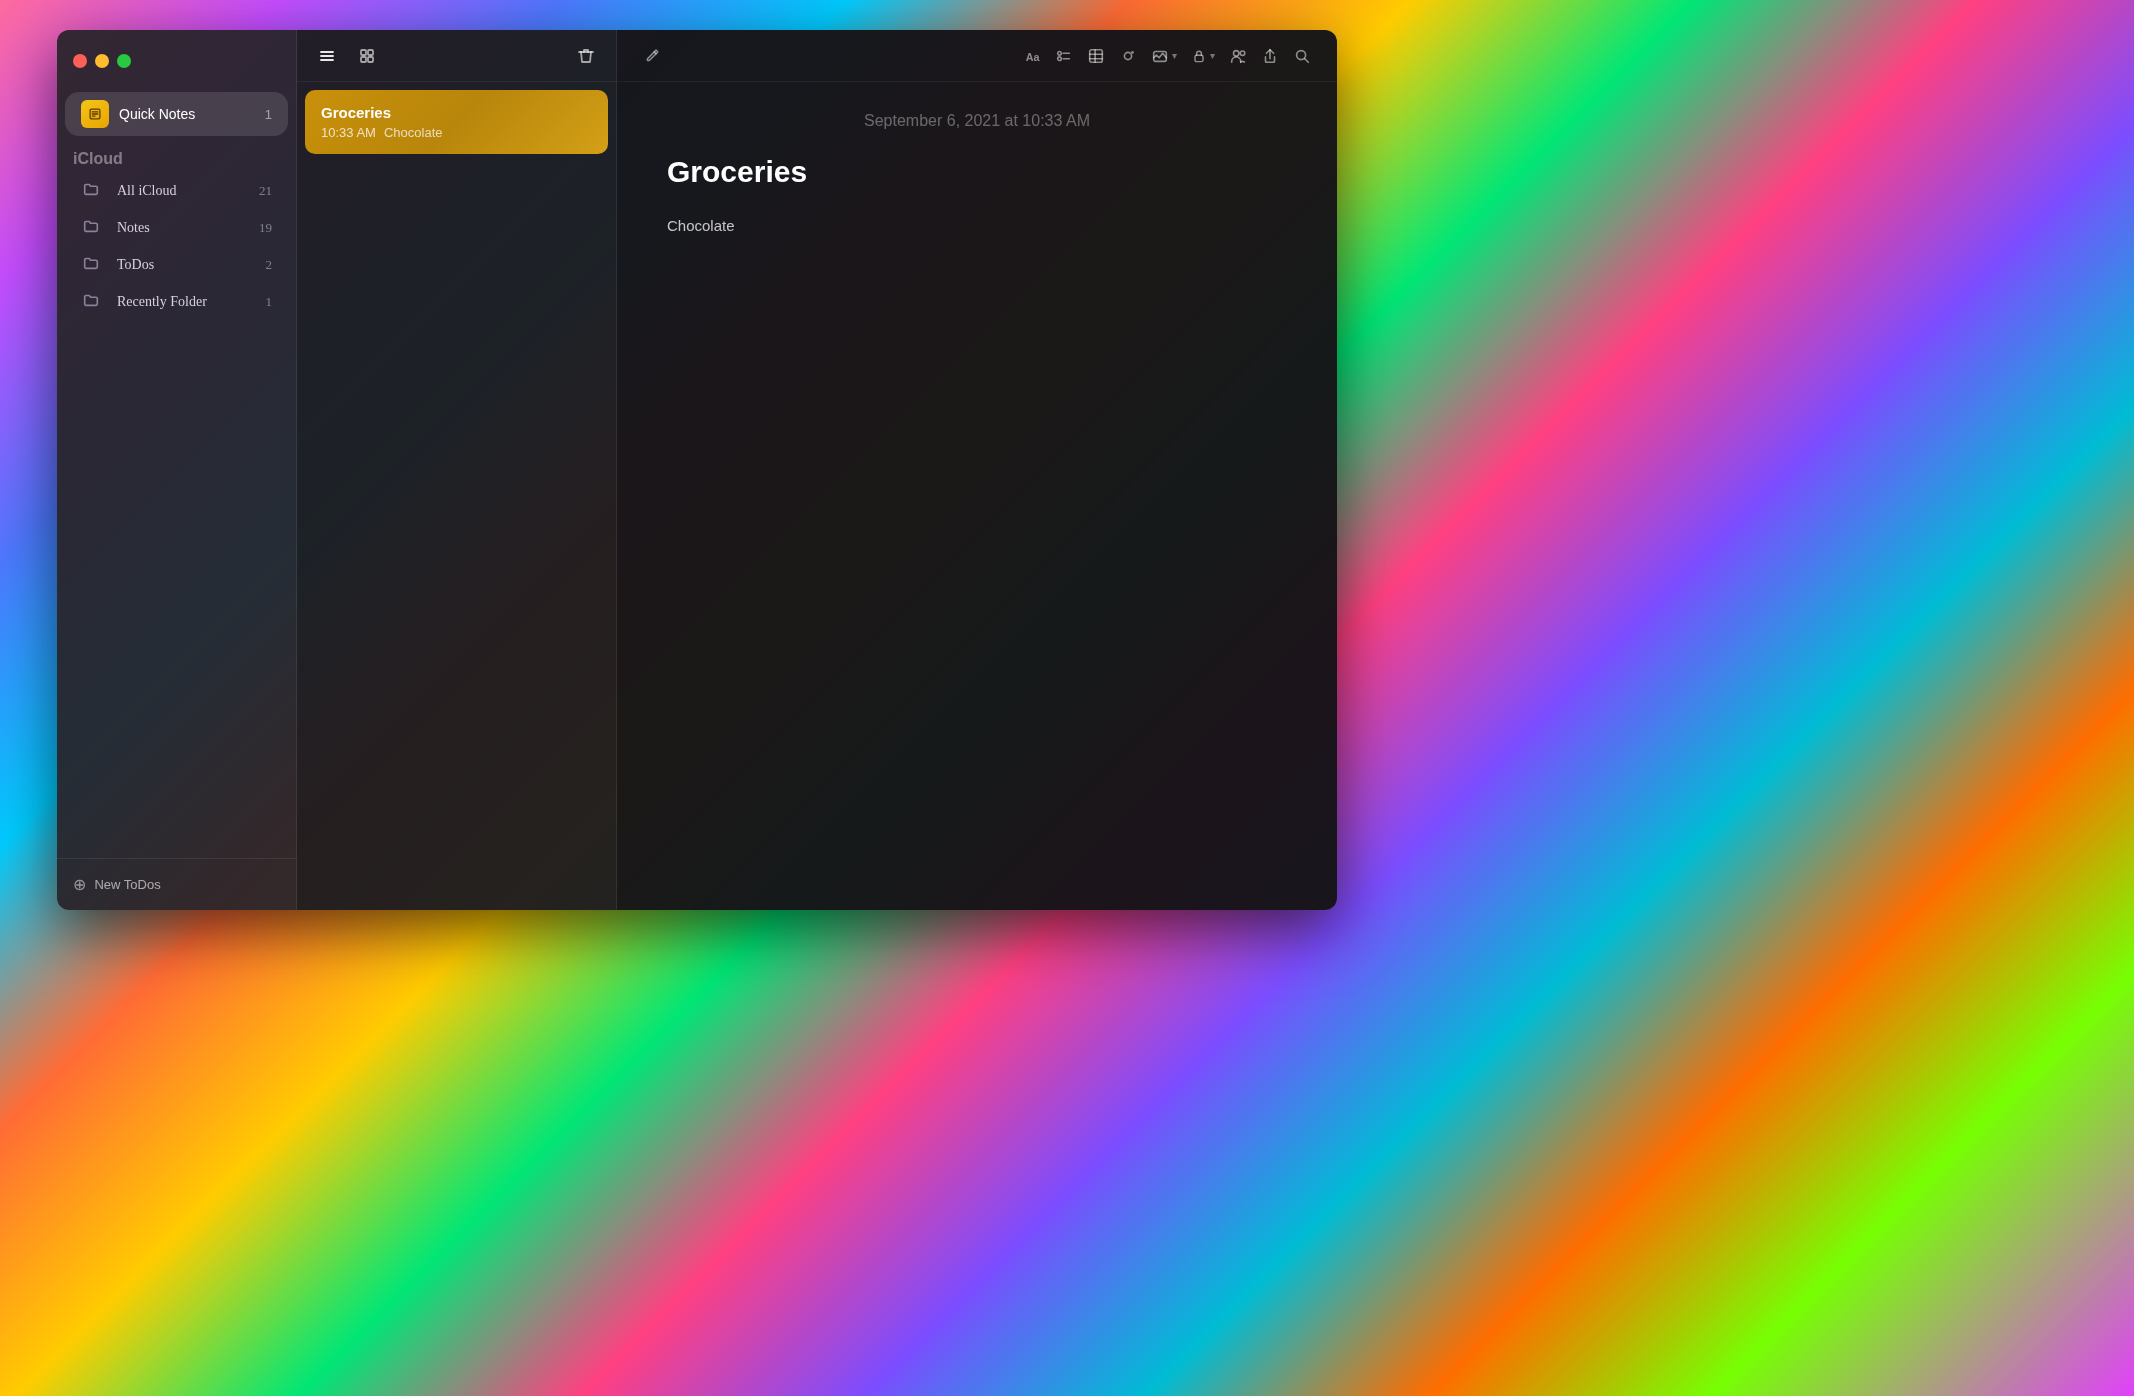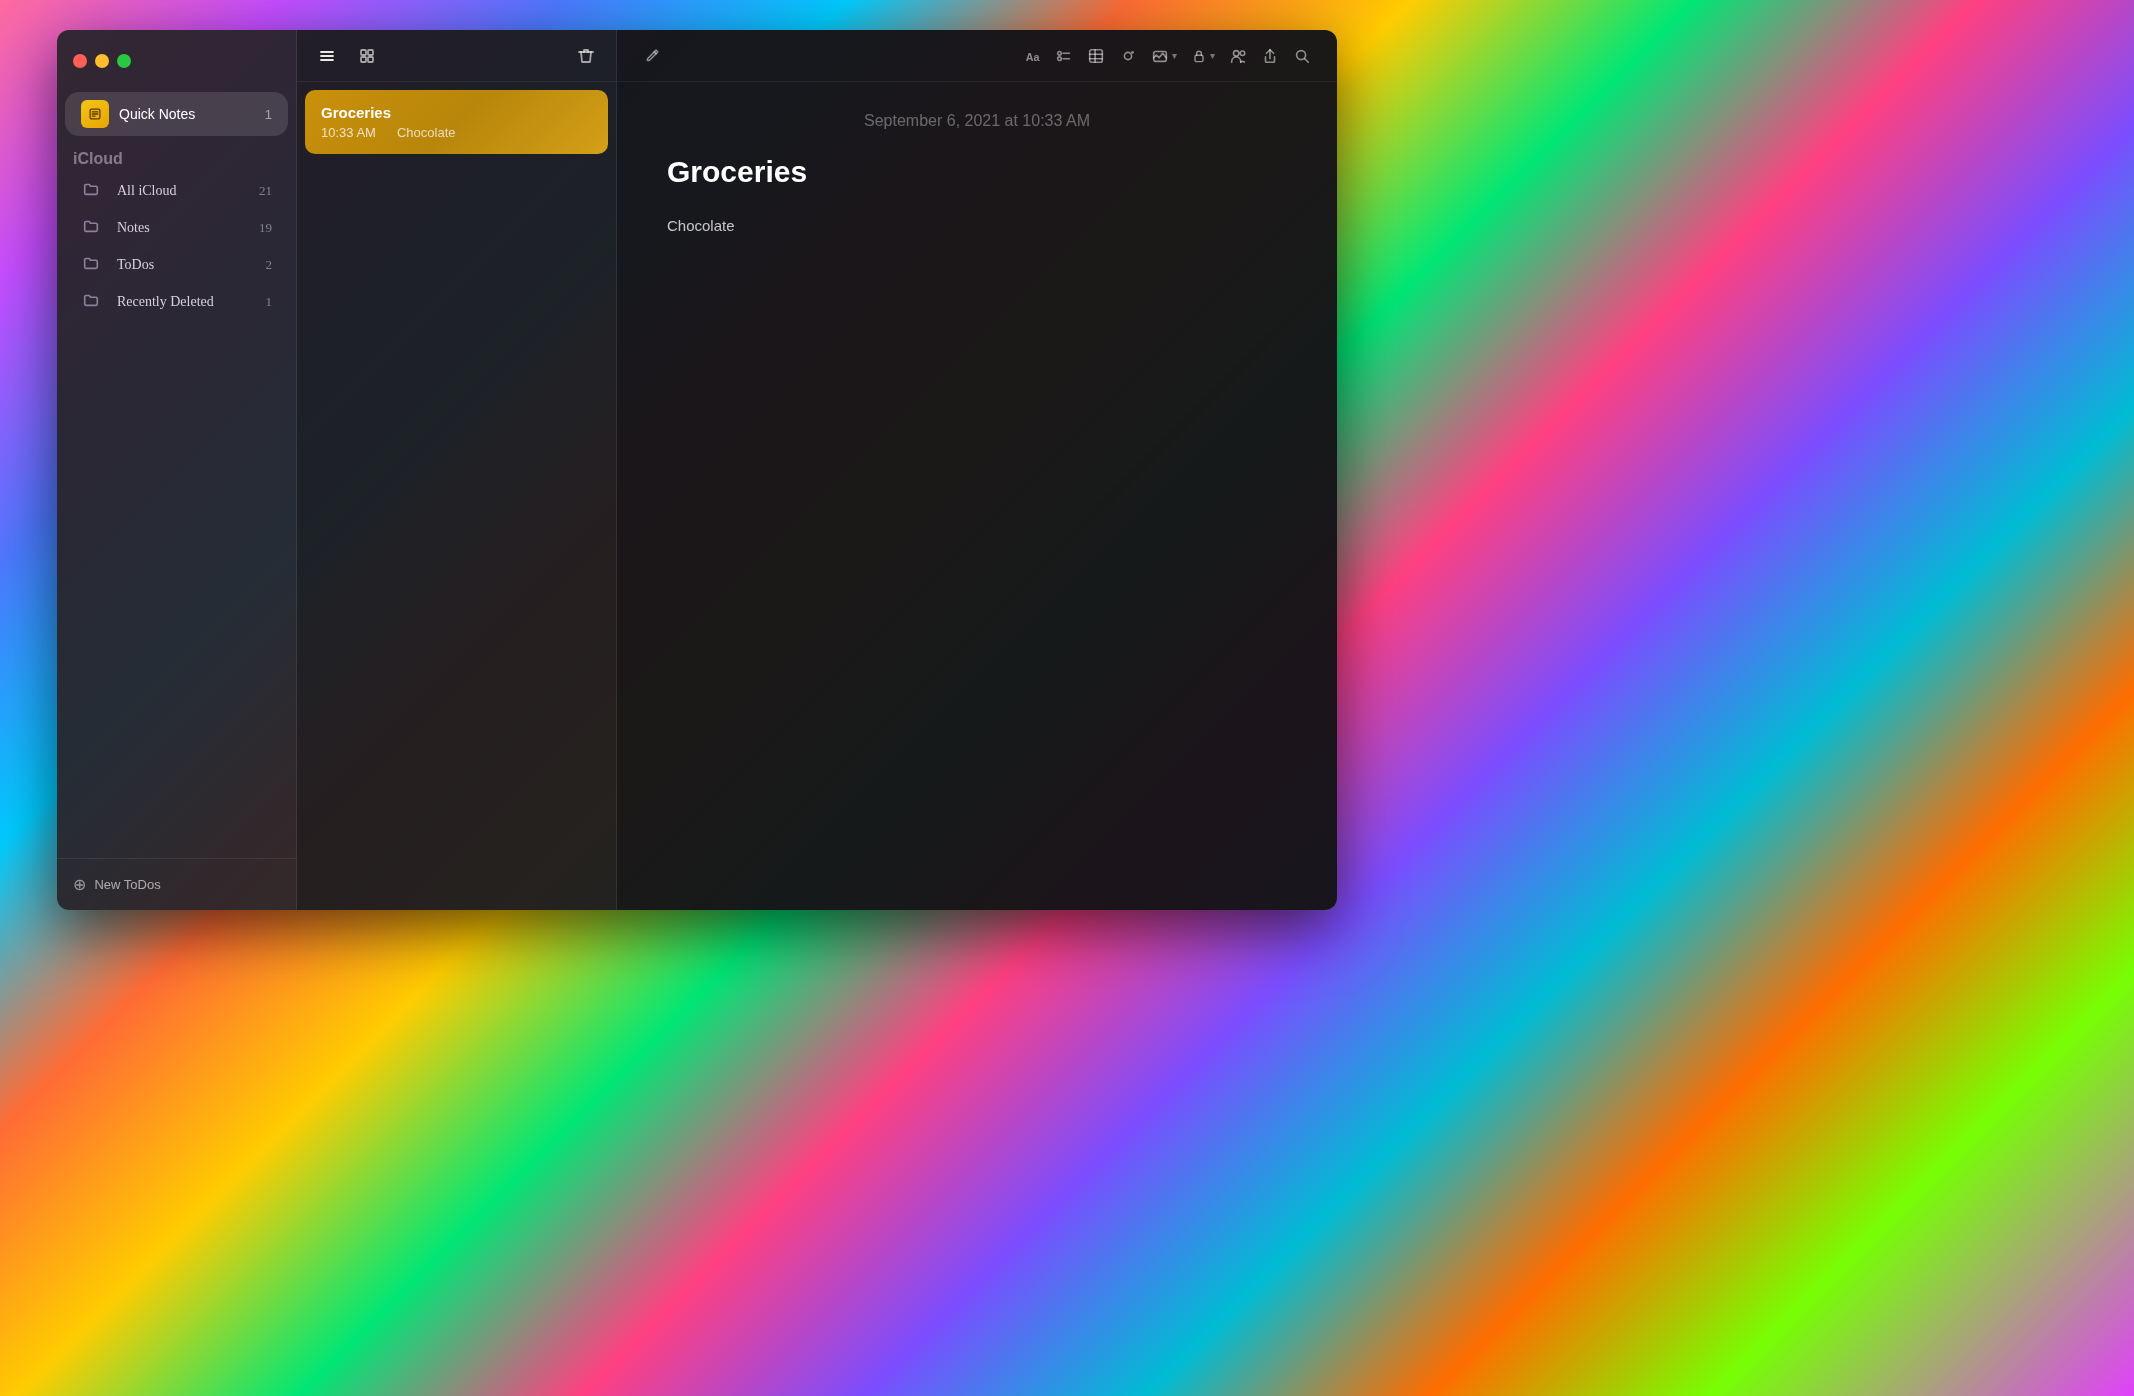--- a/index.html
+++ b/index.html
@@ -241,21 +241,21 @@
       font-size: 15px;
       font-weight: 700;
       color: #ffffff;
       margin-bottom: 4px;
     }
 
     .note-card-meta {
       font-size: 13px;
       color: rgba(255,255,255,0.75);
       display: flex;
-      gap: 21px;
+      gap: 8px;
     }
 
     .note-card-time {
       font-size: 13px;
     }
 
     .note-card-preview {
       font-size: 13px;
       color: rgba(255,255,255,0.7);
     }
@@ -399,21 +399,21 @@
           <span class="folder-name">ToDos</span>
           <span class="folder-count">2</span>
         </div>
 
         <div class="folder-item">
           <span class="folder-icon">
             <svg class="icon-svg" viewBox="0 0 20 20" style="width:18px;height:18px;">
               <path d="M3 6.5C3 5.67 3.67 5 4.5 5H8l1.5 2H15.5C16.33 7 17 7.67 17 8.5V14.5C17 15.33 16.33 16 15.5 16H4.5C3.67 16 3 15.33 3 14.5V6.5Z"></path>
             </svg>
           </span>
-          <span class="folder-name">Recently Deleted</span>
+          <span class="folder-name">Recently Folder</span>
           <span class="folder-count">1</span>
         </div>
       </div>
 
       <div class="sidebar-bottom">
         <button class="new-folder-btn">
           <span class="new-folder-icon">⊕</span>
           <span>New ToDos</span>
         </button>
       </div>

